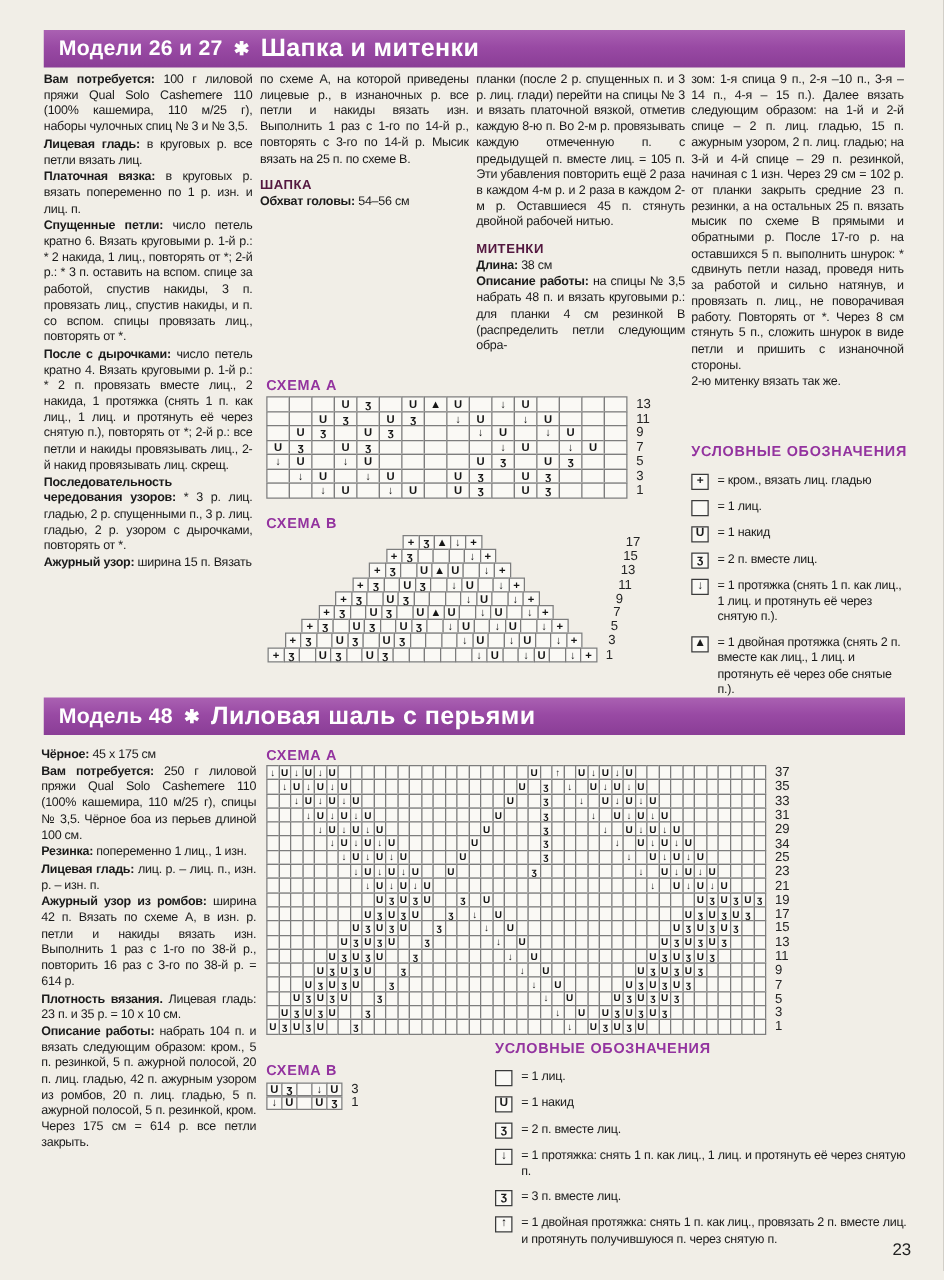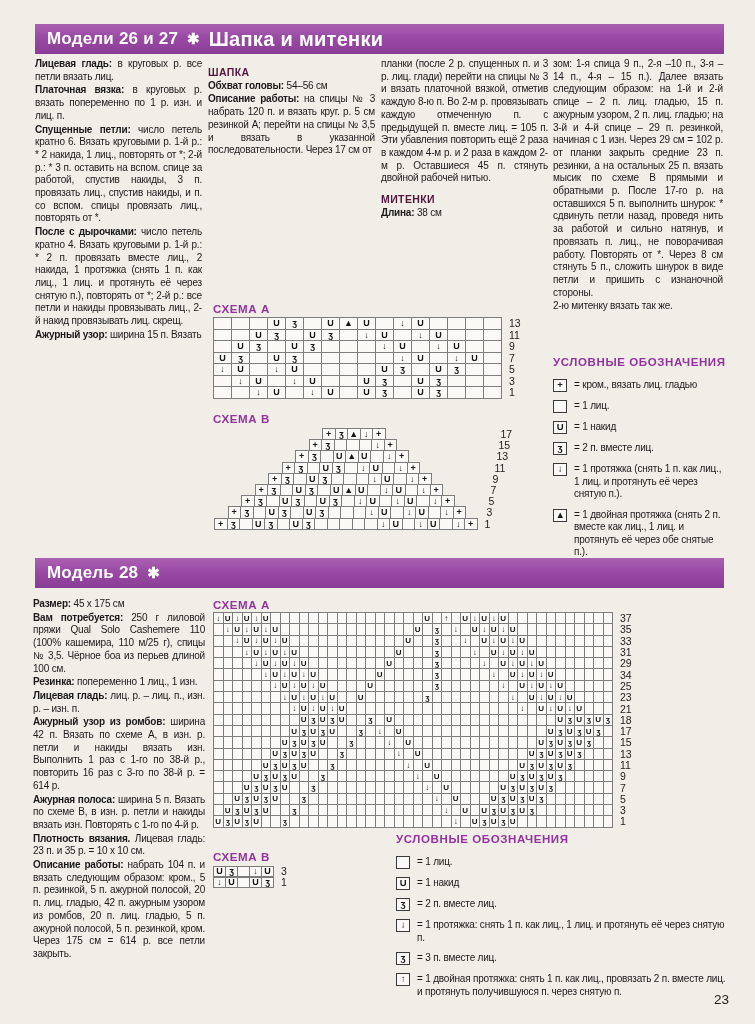--- a/index.html
+++ b/index.html
@@ -42,35 +42,38 @@
 
 <div class="page">
 
   <div class="band" style="top:24px">
     <span class="band-models">Модели 26 и 27</span>
     <span class="band-star">✱</span>
     <span class="band-title">Шапка и митенки</span>
   </div>
 
   <div class="textcol" style="left:35px;top:58px;width:167px">
+      <p><b>Вам потребуется:</b> 100 г лиловой пряжи Qual Solo Cashemere 110 (100% кашемира, 110 м/25 г), наборы чулочных спиц № 3 и № 3,5.</p>
       <p><b>Лицевая гладь:</b> в круговых р. все петли вязать лиц.</p>
       <p><b>Платочная вязка:</b> в круговых р. вязать попеременно по 1 р. изн. и лиц. п.</p>
       <p><b>Спущенные петли:</b> число петель кратно 6. Вязать круговыми р. 1-й р.: * 2 накида, 1 лиц., повторять от *; 2-й р.: * 3 п. оставить на вспом. спице за работой, спустив накиды, 3 п. провязать лиц., спустив накиды, и п. со вспом. спицы провязать лиц., повторять от *.</p>
       <p><b>После с дырочками:</b> число петель кратно 4. Вязать круговыми р. 1-й р.: * 2 п. провязать вместе лиц., 2 накида, 1 протяжка (снять 1 п. как лиц., 1 лиц. и протянуть её через снятую п.), повторять от *; 2-й р.: все петли и накиды провязывать лиц., 2-й накид провязывать лиц. скрещ.</p>
+      <p><b>Последовательность чередования узоров:</b> * 3 р. лиц. гладью, 2 р. спущенными п., 3 р. лиц. гладью, 2 р. узором с дырочками, повторять от *.</p>
       <p><b>Ажурный узор:</b> ширина 15 п. Вязать</p>
     </div>
   <div class="textcol" style="left:208px;top:58px;width:167px">
+      <p>по схеме А, на которой приведены лицевые р., в изнаночных р. все петли и накиды вязать изн. Выполнить 1 раз с 1-го по 14-й р., повторять с 3-го по 14-й р. Мысик вязать на 25 п. по схеме В.</p>
       <p class="subhead">ШАПКА</p>
       <p><b>Обхват головы:</b> 54–56 см</p>
-      <p><b>Описание работы:</b> на спицы № 3 набрать 120 п. и вязать круг. р. 5 см резинкой А; перейти на спицы № 3,5 и вязать в указанной последовательности. Через 17 см от</p>
     </div>
   <div class="textcol" style="left:381px;top:58px;width:167px">
       <p>планки (после 2 р. спущенных п. и 3 р. лиц. глади) перейти на спицы № 3 и вязать платочной вязкой, отметив каждую 8-ю п. Во 2-м р. провязывать каждую отмеченную п. с предыдущей п. вместе лиц. = 105 п. Эти убавления повторить ещё 2 раза в каждом 4-м р. и 2 раза в каждом 2-м р. Оставшиеся 45 п. стянуть двойной рабочей нитью.</p>
       <p class="subhead">МИТЕНКИ</p>
       <p><b>Длина:</b> 38 см</p>
+      <p><b>Описание работы:</b> на спицы № 3,5 набрать 48 п. и вязать круговыми р.: для планки 4 см резинкой В (распределить петли следующим обра-</p>
     </div>
   <div class="textcol" style="left:553px;top:58px;width:170px">
       <p>зом: 1-я спица 9 п., 2-я –10 п., 3-я – 14 п., 4-я – 15 п.). Далее вязать следующим образом: на 1-й и 2-й спице – 2 п. лиц. гладью, 15 п. ажурным узором, 2 п. лиц. гладью; на 3-й и 4-й спице – 29 п. резинкой, начиная с 1 изн. Через 29 см = 102 р. от планки закрыть средние 23 п. резинки, а на остальных 25 п. вязать мысик по схеме В прямыми и обратными р. После 17-го р. на оставшихся 5 п. выполнить шнурок: * сдвинуть петли назад, проведя нить за работой и сильно натянув, и провязать п. лиц., не поворачивая работу. Повторять от *. Через 8 см стянуть 5 п., сложить шнурок в виде петли и пришить с изнаночной стороны.</p>
       <p>2-ю митенку вязать так же.</p>
     </div>
 
   <div class="schema-label" style="left:213px;top:303px">СХЕМА A</div>
   <div class="chart" style="left:213px;top:317px">
       <div class="chart-row">
         <div class="chart-cell" style="width: 19px; height: 12.5px; font-size: 9px;"></div>
@@ -395,31 +398,31 @@
           <div class="legend-text">= 1 протяжка (снять 1 п. как лиц., 1 лиц. и протянуть её через снятую п.).</div>
         </div>
         <div class="legend-item">
           <div class="legend-sym">▲</div>
           <div class="legend-text">= 1 двойная протяжка (снять 2 п. вместе как лиц., 1 лиц. и протянуть её через обе снятые п.).</div>
         </div>
       </div>
   </div>
 
   <div class="band" style="top:558px">
-    <span class="band-models">Модель 28</span>
+    <span class="band-models">Модель 48</span>
     <span class="band-star">✱</span>
+    <span class="band-title">Лиловая шаль с перьями</span>
   </div>
 
   <div class="textcol" style="left:33px;top:598px;width:172px">
-      <p><b>Размер:</b> 45 x 175 см</p>
+      <p><b>Чёрное:</b> 45 x 175 см</p>
       <p><b>Вам потребуется:</b> 250 г лиловой пряжи Qual Solo Cashemere 110 (100% кашемира, 110 м/25 г), спицы № 3,5. Чёрное боа из перьев длиной 100 см.</p>
       <p><b>Резинка:</b> попеременно 1 лиц., 1 изн.</p>
       <p><b>Лицевая гладь:</b> лиц. р. – лиц. п., изн. р. – изн. п.</p>
       <p><b>Ажурный узор из ромбов:</b> ширина 42 п. Вязать по схеме А, в изн. р. петли и накиды вязать изн. Выполнить 1 раз с 1-го по 38-й р., повторить 16 раз с 3-го по 38-й р. = 614 р.</p>
-      <p><b>Ажурная полоса:</b> ширина 5 п. Вязать по схеме В, в изн. р. петли и накиды вязать изн. Повторять с 1-го по 4-й р.</p>
       <p><b>Плотность вязания.</b> Лицевая гладь: 23 п. и 35 р. = 10 x 10 см.</p>
       <p><b>Описание работы:</b> набрать 104 п. и вязать следующим образом: кром., 5 п. резинкой, 5 п. ажурной полосой, 20 п. лиц. гладью, 42 п. ажурным узором из ромбов, 20 п. лиц. гладью, 5 п. ажурной полосой, 5 п. резинкой, кром. Через 175 см = 614 р. все петли закрыть.</p>
     </div>
 
   <div class="schema-label" style="left:213px;top:599px">СХЕМА A</div>
   <div class="chart" style="left:213px;top:612px">
       <div class="chart-row">
         <div class="chart-cell" style="width: 10.5px; height: 12.3px; font-size: 8px;">↓</div>
         <div class="chart-cell" style="width: 10.5px; height: 12.3px; font-size: 8px;">U</div>
         <div class="chart-cell" style="width: 10.5px; height: 12.3px; font-size: 8px;">↓</div>
@@ -860,21 +863,21 @@
         <div class="chart-cell" style="width: 10.5px; height: 12.3px; font-size: 8px;"></div>
         <div class="chart-cell" style="width: 10.5px; height: 12.3px; font-size: 8px;"></div>
         <div class="chart-cell" style="width: 10.5px; height: 12.3px; font-size: 8px;"></div>
         <div class="chart-cell" style="width: 10.5px; height: 12.3px; font-size: 8px;"></div>
         <div class="chart-cell" style="width: 10.5px; height: 12.3px; font-size: 8px;">U</div>
         <div class="chart-cell" style="width: 10.5px; height: 12.3px; font-size: 8px;">ʒ</div>
         <div class="chart-cell" style="width: 10.5px; height: 12.3px; font-size: 8px;">U</div>
         <div class="chart-cell" style="width: 10.5px; height: 12.3px; font-size: 8px;">ʒ</div>
         <div class="chart-cell" style="width: 10.5px; height: 12.3px; font-size: 8px;">U</div>
         <div class="chart-cell" style="width: 10.5px; height: 12.3px; font-size: 8px;">ʒ</div>
-        <div class="chart-label">18</div>
+        <div class="chart-label">19</div>
       </div>
       <div class="chart-row">
         <div class="chart-cell" style="width: 10.5px; height: 12.3px; font-size: 8px;"></div>
         <div class="chart-cell" style="width: 10.5px; height: 12.3px; font-size: 8px;"></div>
         <div class="chart-cell" style="width: 10.5px; height: 12.3px; font-size: 8px;"></div>
         <div class="chart-cell" style="width: 10.5px; height: 12.3px; font-size: 8px;"></div>
         <div class="chart-cell" style="width: 10.5px; height: 12.3px; font-size: 8px;"></div>
         <div class="chart-cell" style="width: 10.5px; height: 12.3px; font-size: 8px;"></div>
         <div class="chart-cell" style="width: 10.5px; height: 12.3px; font-size: 8px;"></div>
         <div class="chart-cell" style="width: 10.5px; height: 12.3px; font-size: 8px;"></div>

